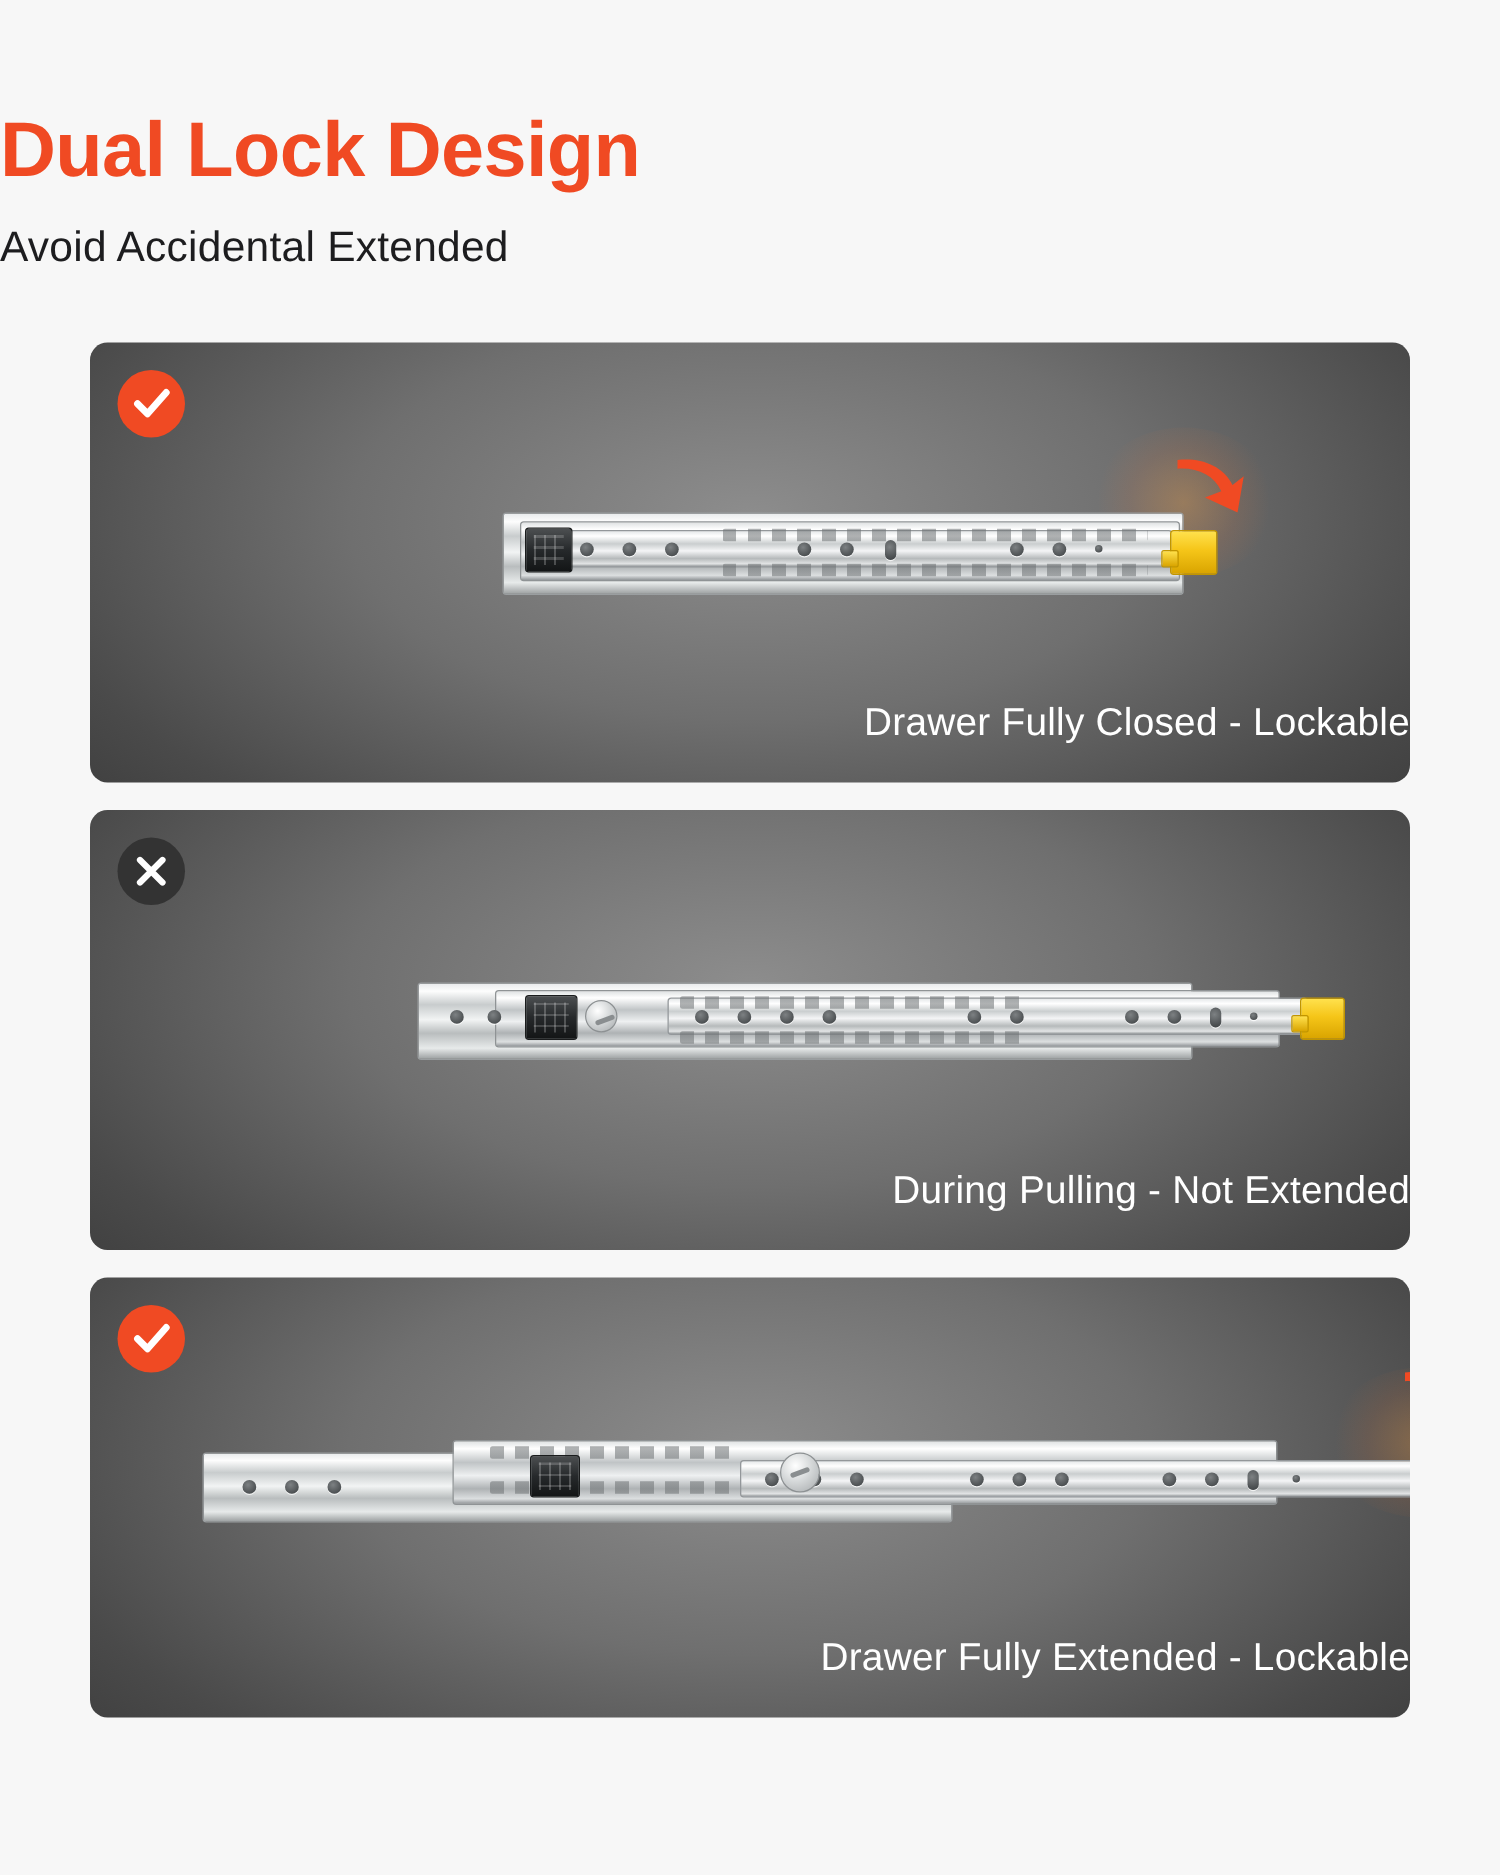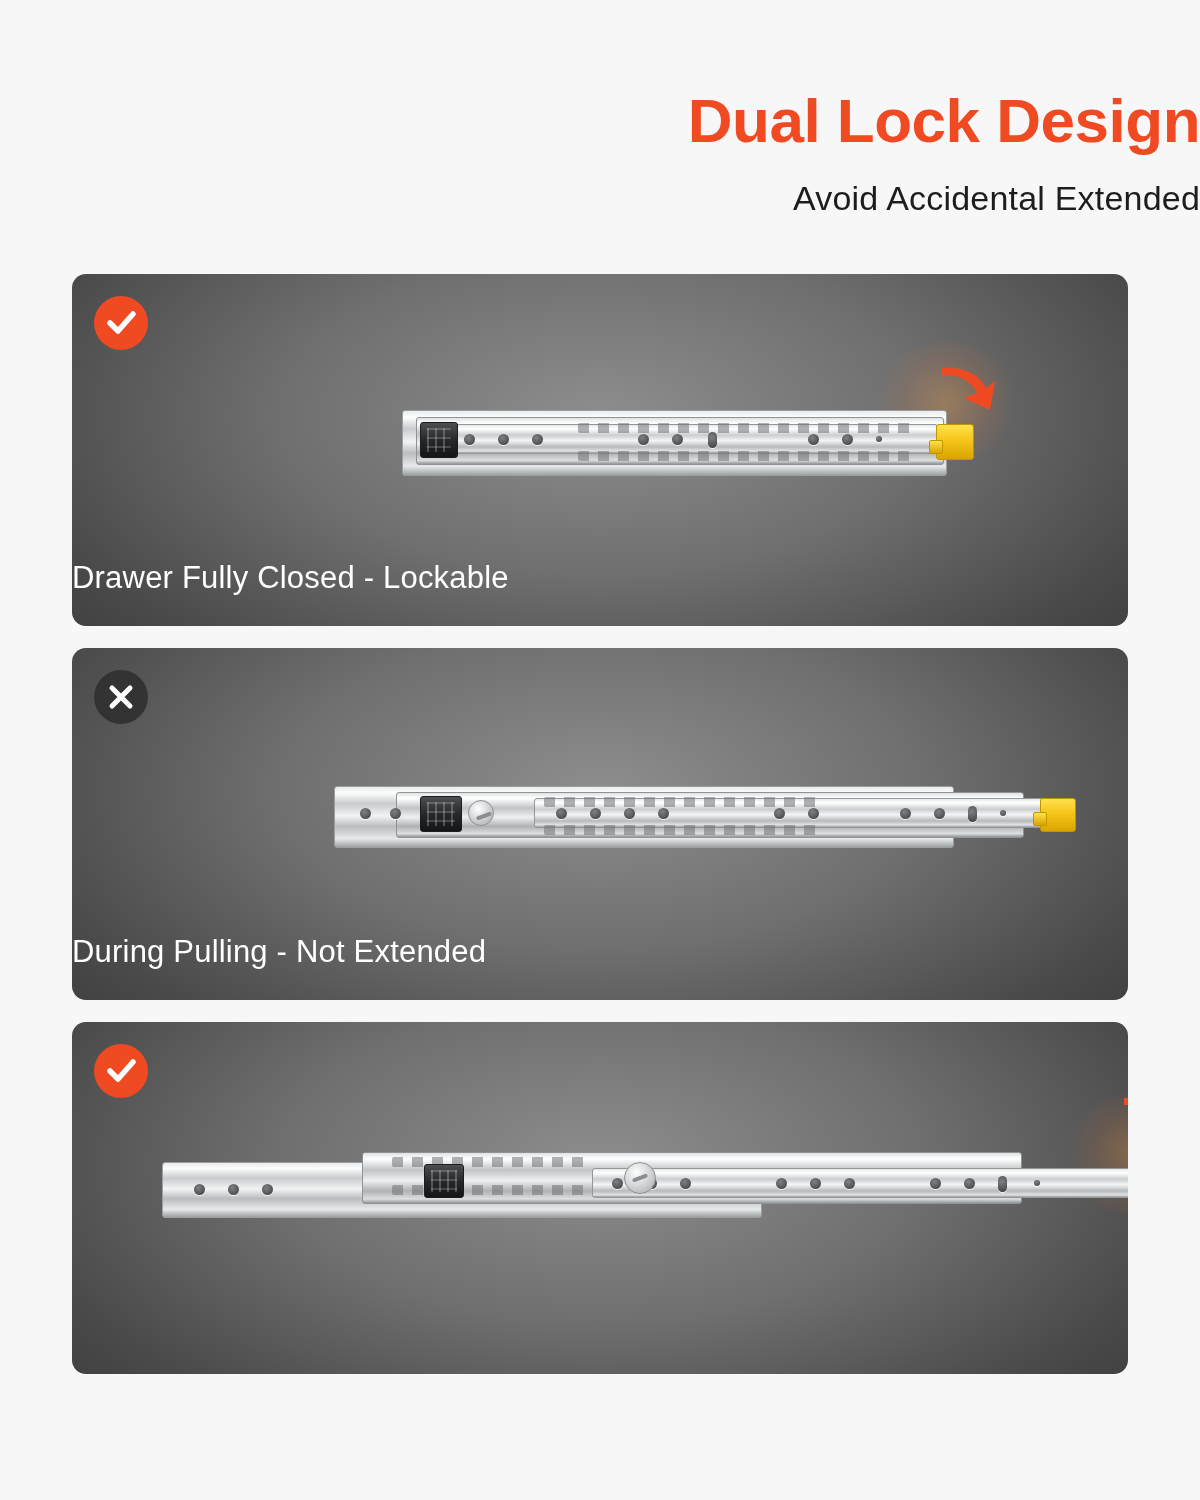--- a/index.html
+++ b/index.html
@@ -17,21 +17,21 @@
   .page {
     position: relative;
     width: 1200px;
     height: 1500px;
     box-sizing: border-box;
   }
 
   
   .header {
     padding-top: 88px;
-    text-align: right;
+    text-align: left;
   }
   .title {
     font-size: 62px;
     font-weight: bold;
     color: #f04a23;
     letter-spacing: -0.5px;
     line-height: 1.05;
     margin: 0;
   }
   .subtitle {
@@ -85,21 +85,21 @@
   .badge svg {
     display: block;
   }
 
   
   .caption {
     position: absolute;
     left: 0;
     right: 0;
     bottom: 30px;
-    text-align: left;
+    text-align: right;
     color: #ffffff;
     font-size: 31px;
     letter-spacing: 0.2px;
   }
 
   
   .stage {
     position: absolute;
     left: 0;
     right: 0;
@@ -387,17 +387,18 @@
 
           </div>
 
           <div class="arrow" style="left:1048px; top:-8px;">
             <svg width="56" height="56" viewBox="0 0 56 56" aria-hidden="true">
               <path d="M4 6 C20 4, 36 10, 44 26 L52 19 L48 48 L24 36 L36 31 C30 18, 18 12, 4 13 Z" fill="#f04a23"></path>
             </svg>
           </div>
         </div>
 
+        <div class="caption">Drawer Fully Extended - Lockable</div>
       </div>
     </div>
 
   </div>
 </div>
 
 </body></html>

